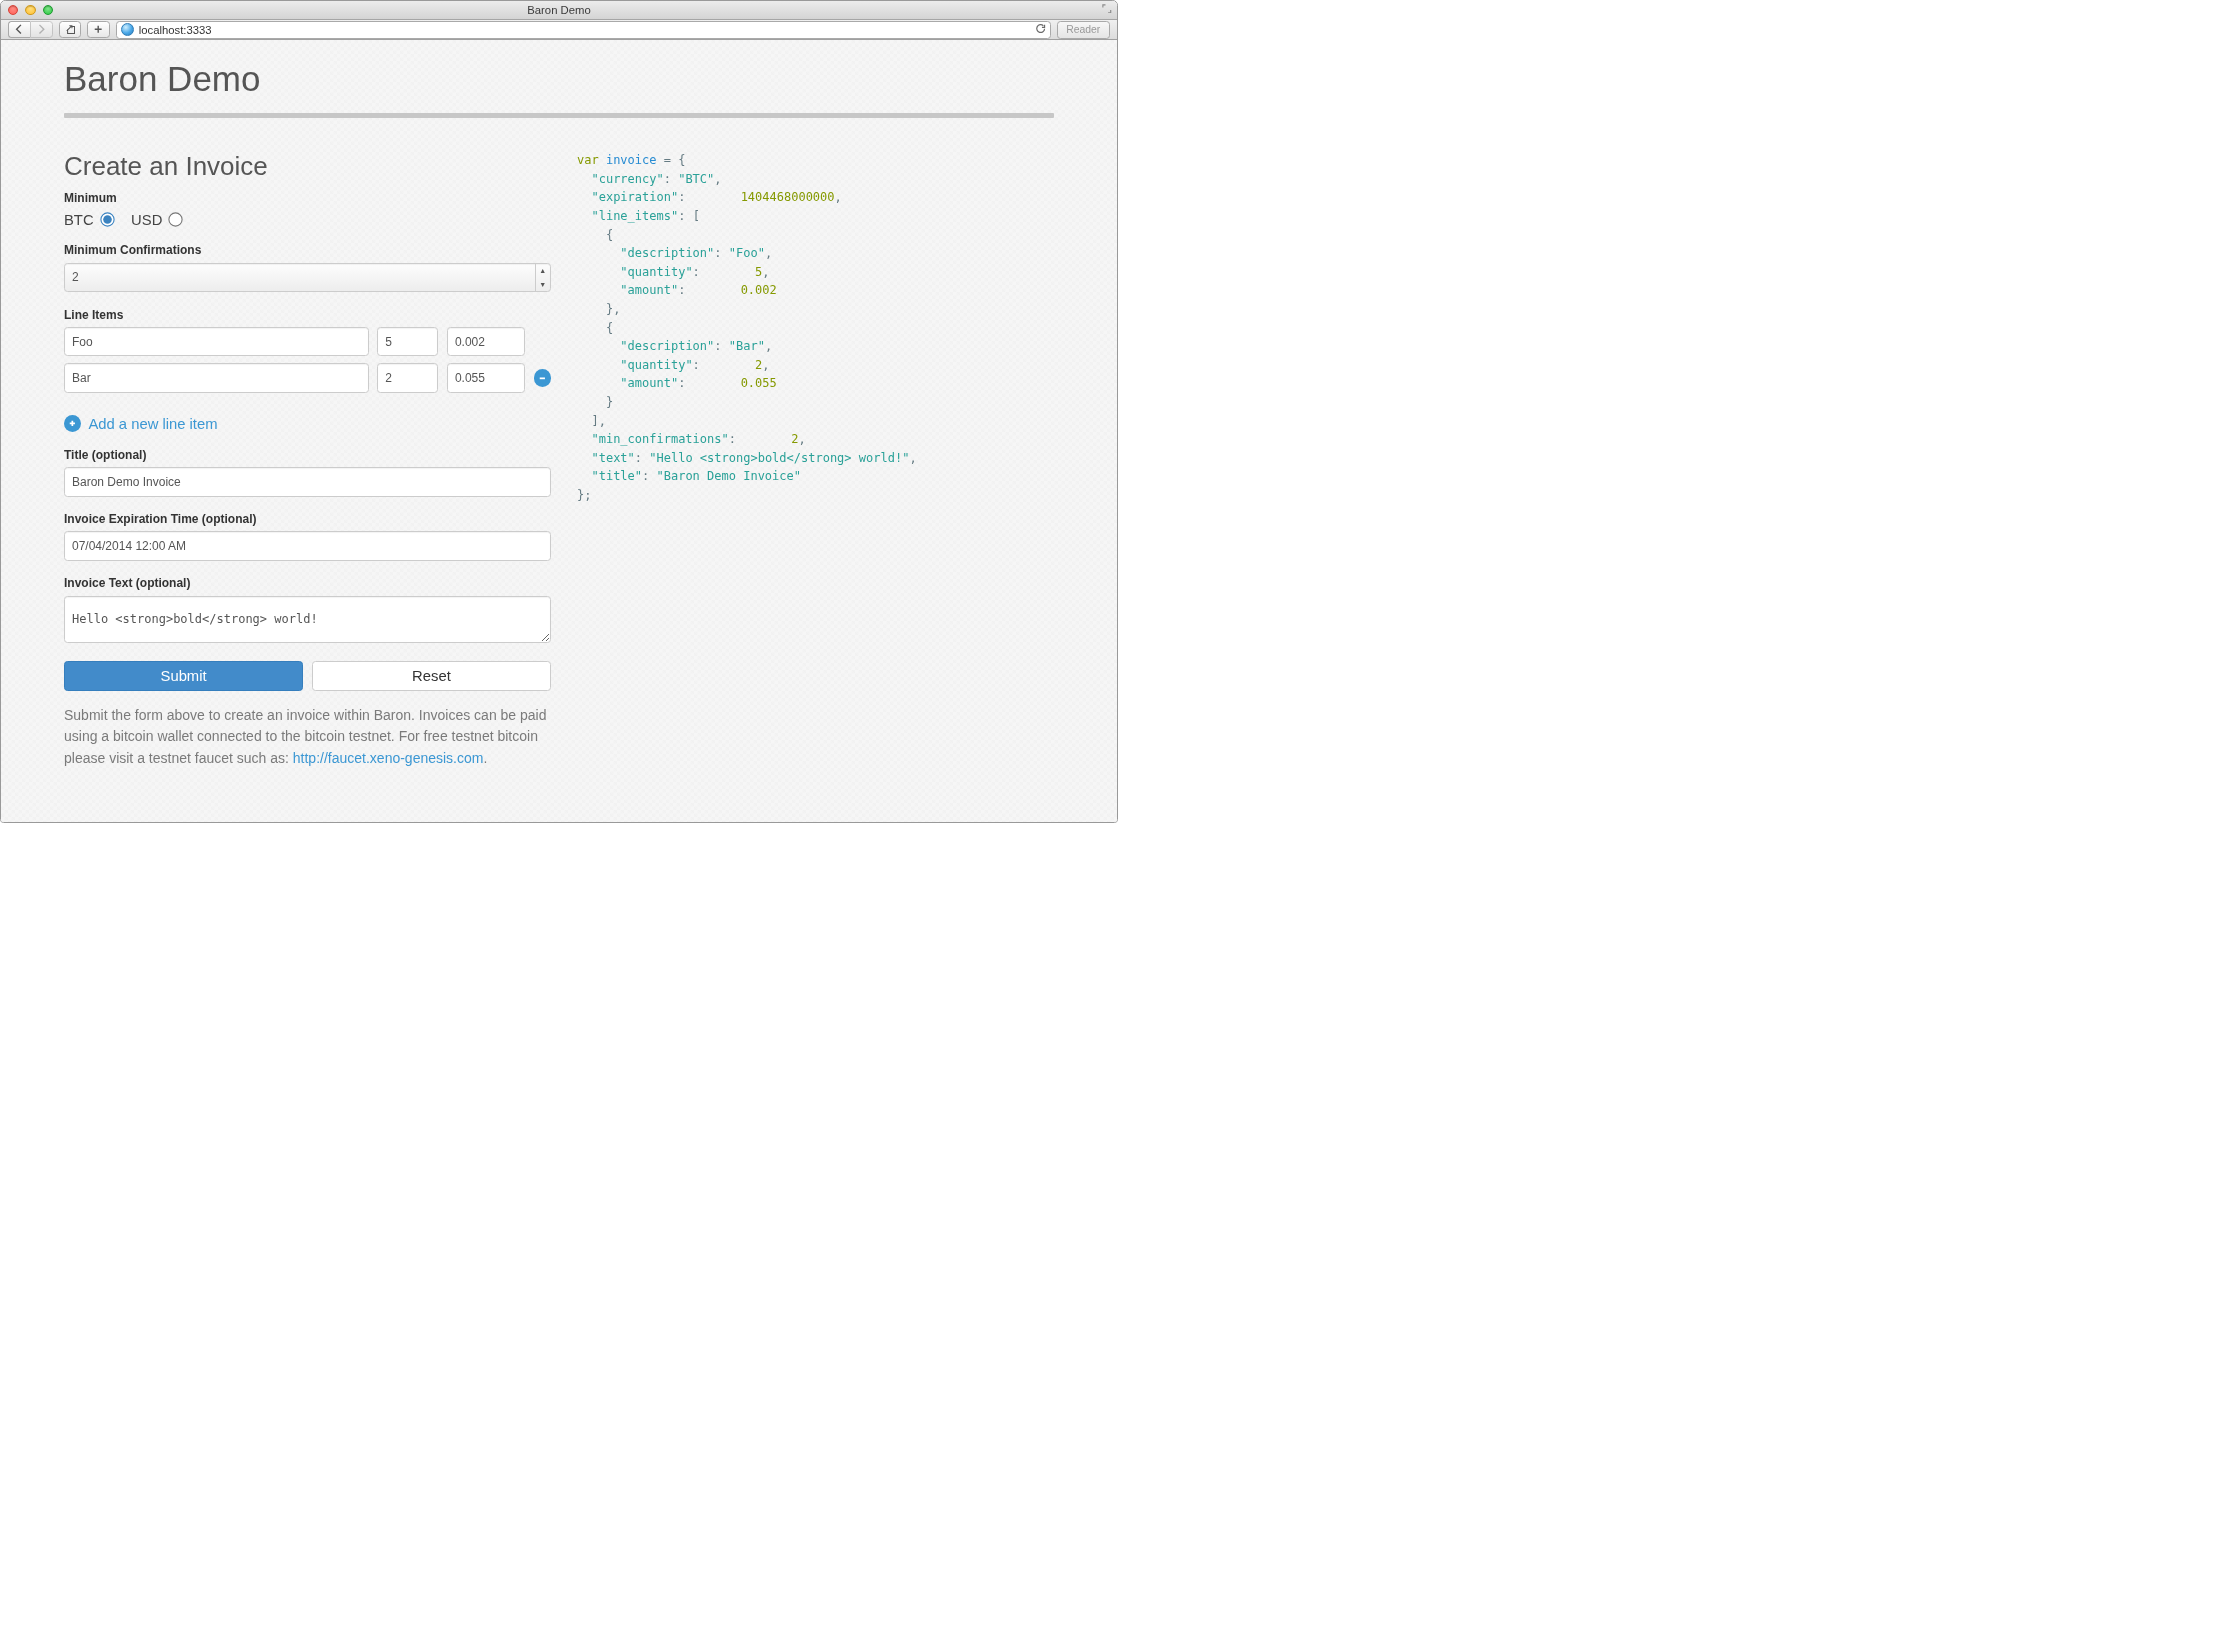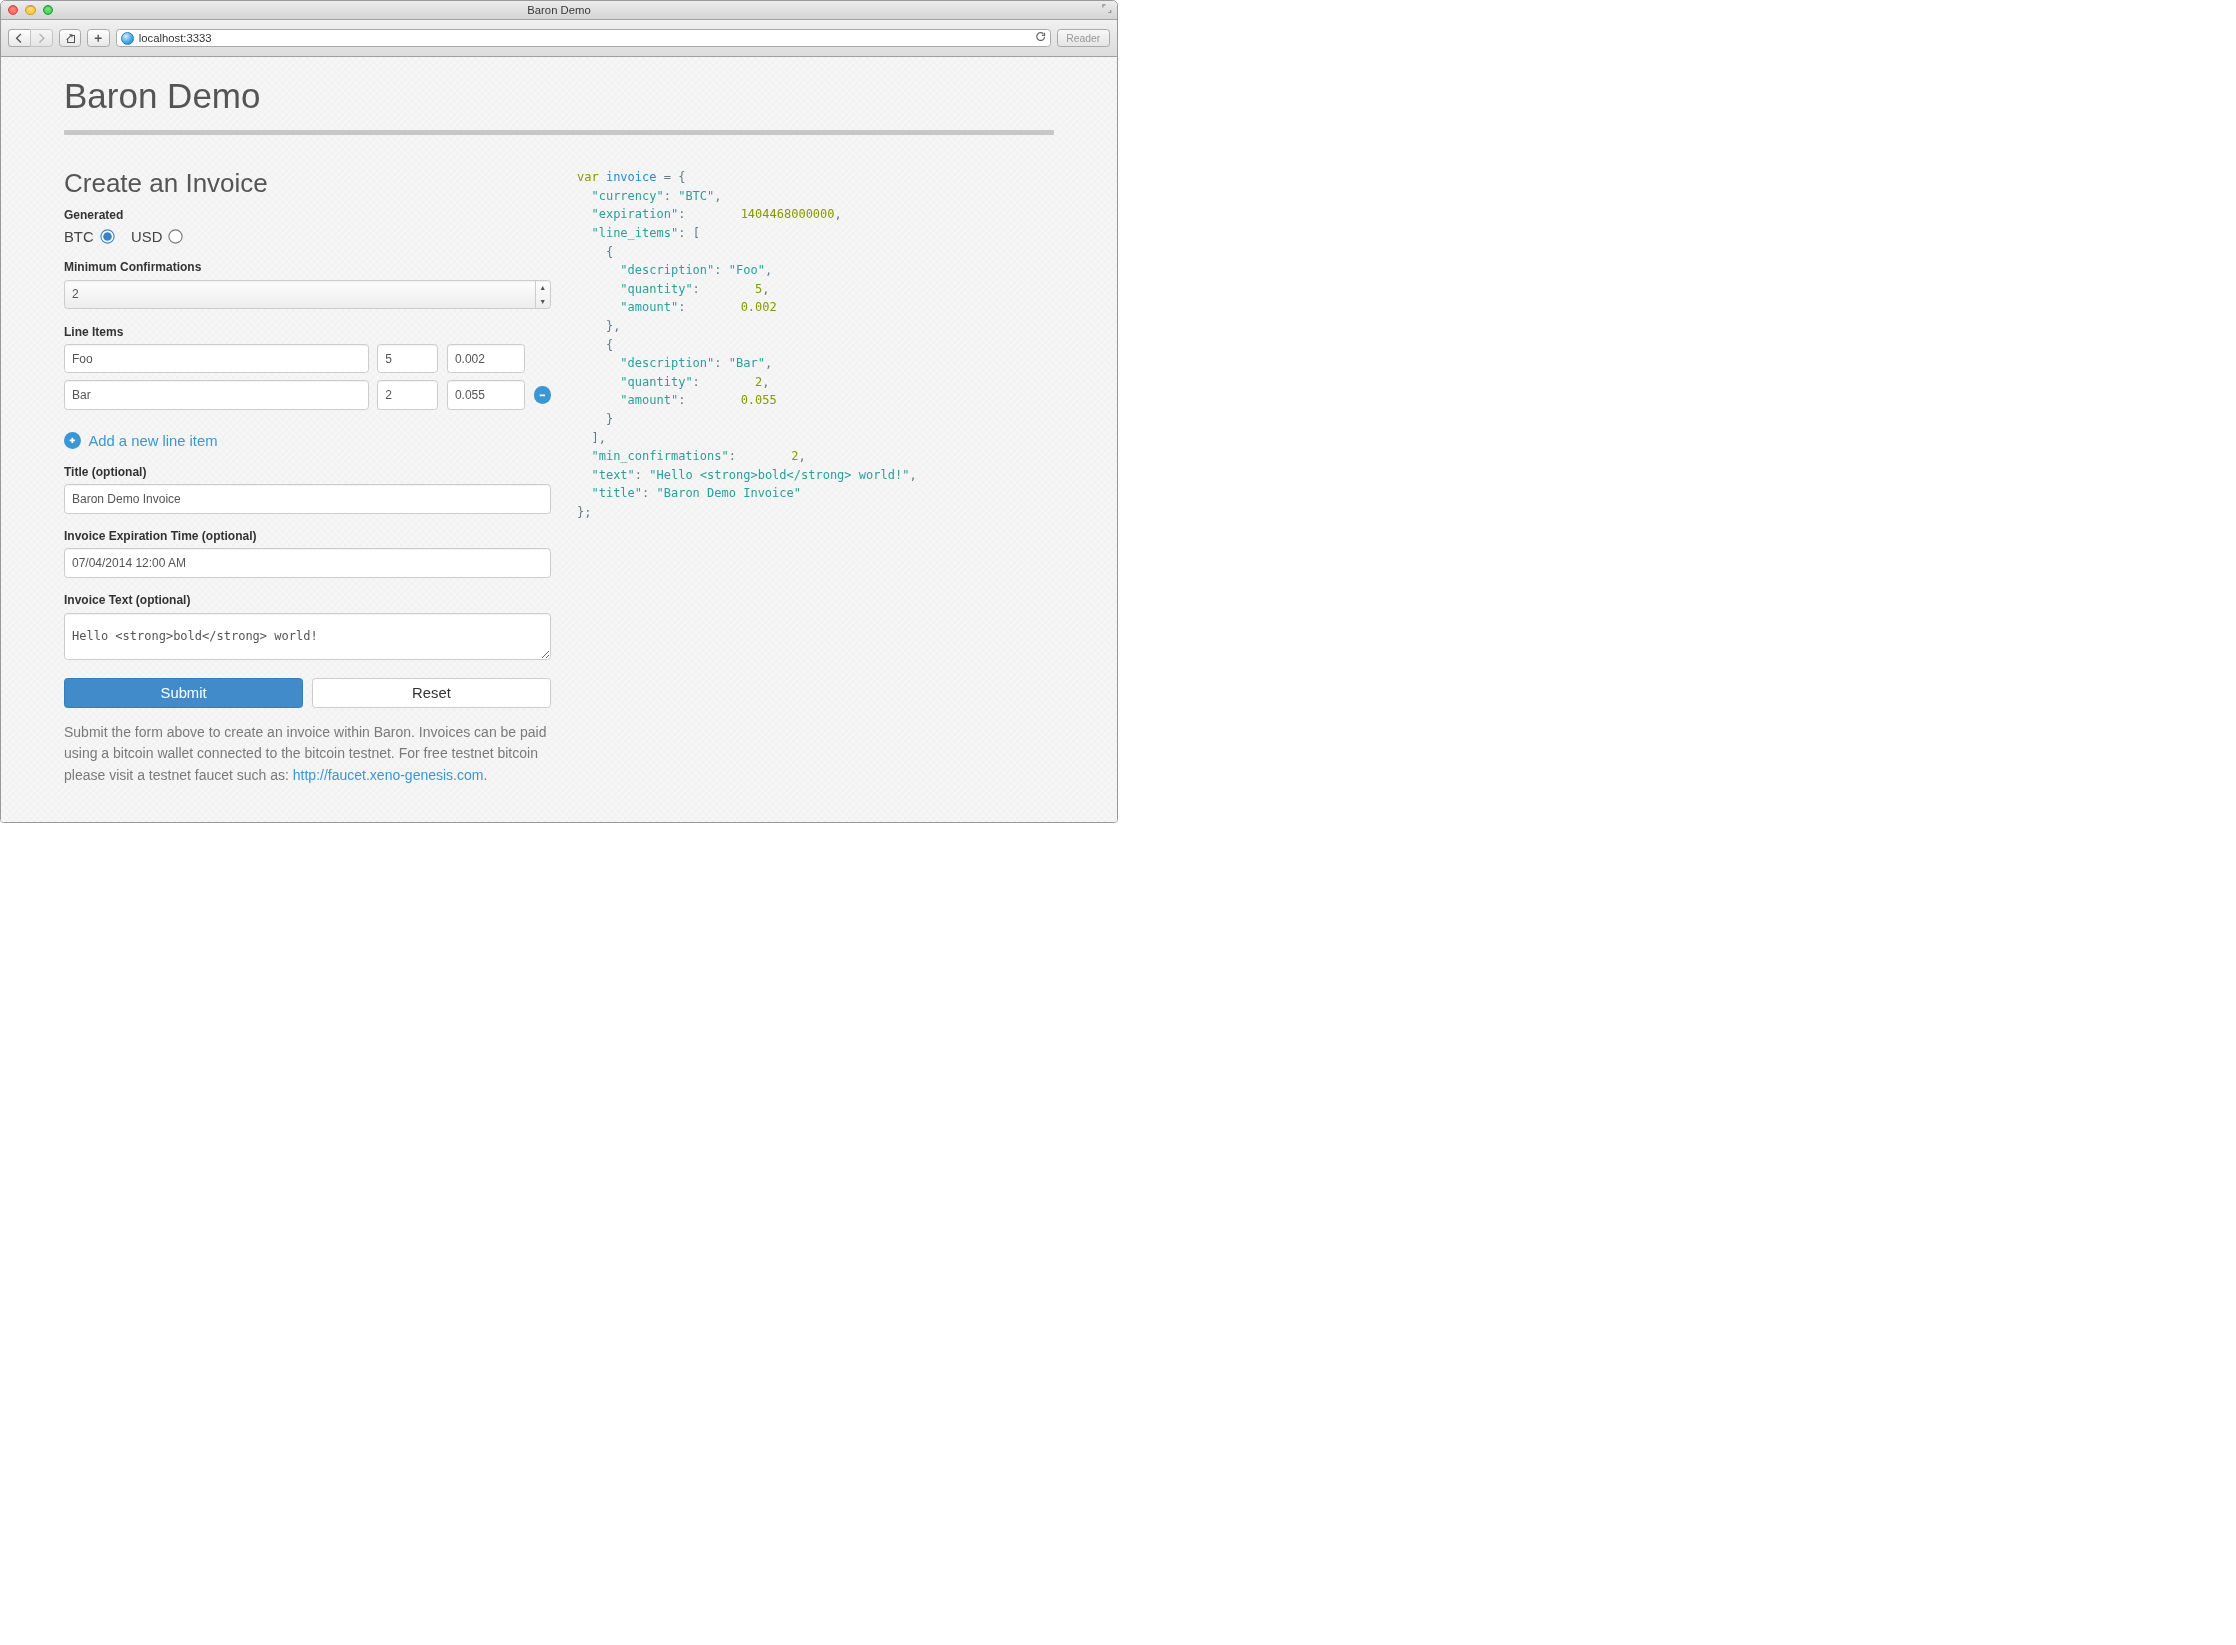--- a/index.html
+++ b/index.html
@@ -44,21 +44,21 @@
   .tl-red    { background: radial-gradient(circle at 50% 35%, #ff8b82, #ff5f57); border:0.9px solid #d64338;}
   .tl-yellow { background: radial-gradient(circle at 50% 35%, #ffe07d, #ffbd2e); border:0.9px solid #d09b1e;}
   .tl-green  { background: radial-gradient(circle at 50% 35%, #80e489, #28c840); border:0.9px solid #1f9a31;}
   .title-text { margin: 0 auto; font-weight: 400;}
   .expand-glyph {
     position: absolute; right: 5.2px; top: 2.6px;
     font-size: 10.4px; color: #777;
   }
 
   .toolbar {
-    height: 37px;
+    height: 20px;
     background: linear-gradient(#f0f0f0, #dcdcdc);
     border-bottom: 0.9px solid #a0a0a0;
     display: flex;
     align-items: center;
     padding: 4px 7px;
     gap: 6px;
   }
   .toolbar .btn {
     height: 17.4px;
     border: 0.9px solid #a9a9a9;
@@ -320,21 +320,21 @@
 
       <h1 class="page-title">Baron Demo</h1>
       <div class="hr"></div>
 
       <div class="columns">
 
         <div class="col-left">
           <h2 class="section">Create an Invoice</h2>
 
           <div class="group">
-            <span class="label">Generated</span>
+            <span class="label">Minimum</span>
             <div class="radio-row">
               <span>BTC</span>
               <input type="radio" name="cur" checked="" style="">
               <span style="width:3.5px"></span>
               <span>USD</span>
               <input type="radio" name="cur" style="">
             </div>
           </div>
 
           <div class="group">

